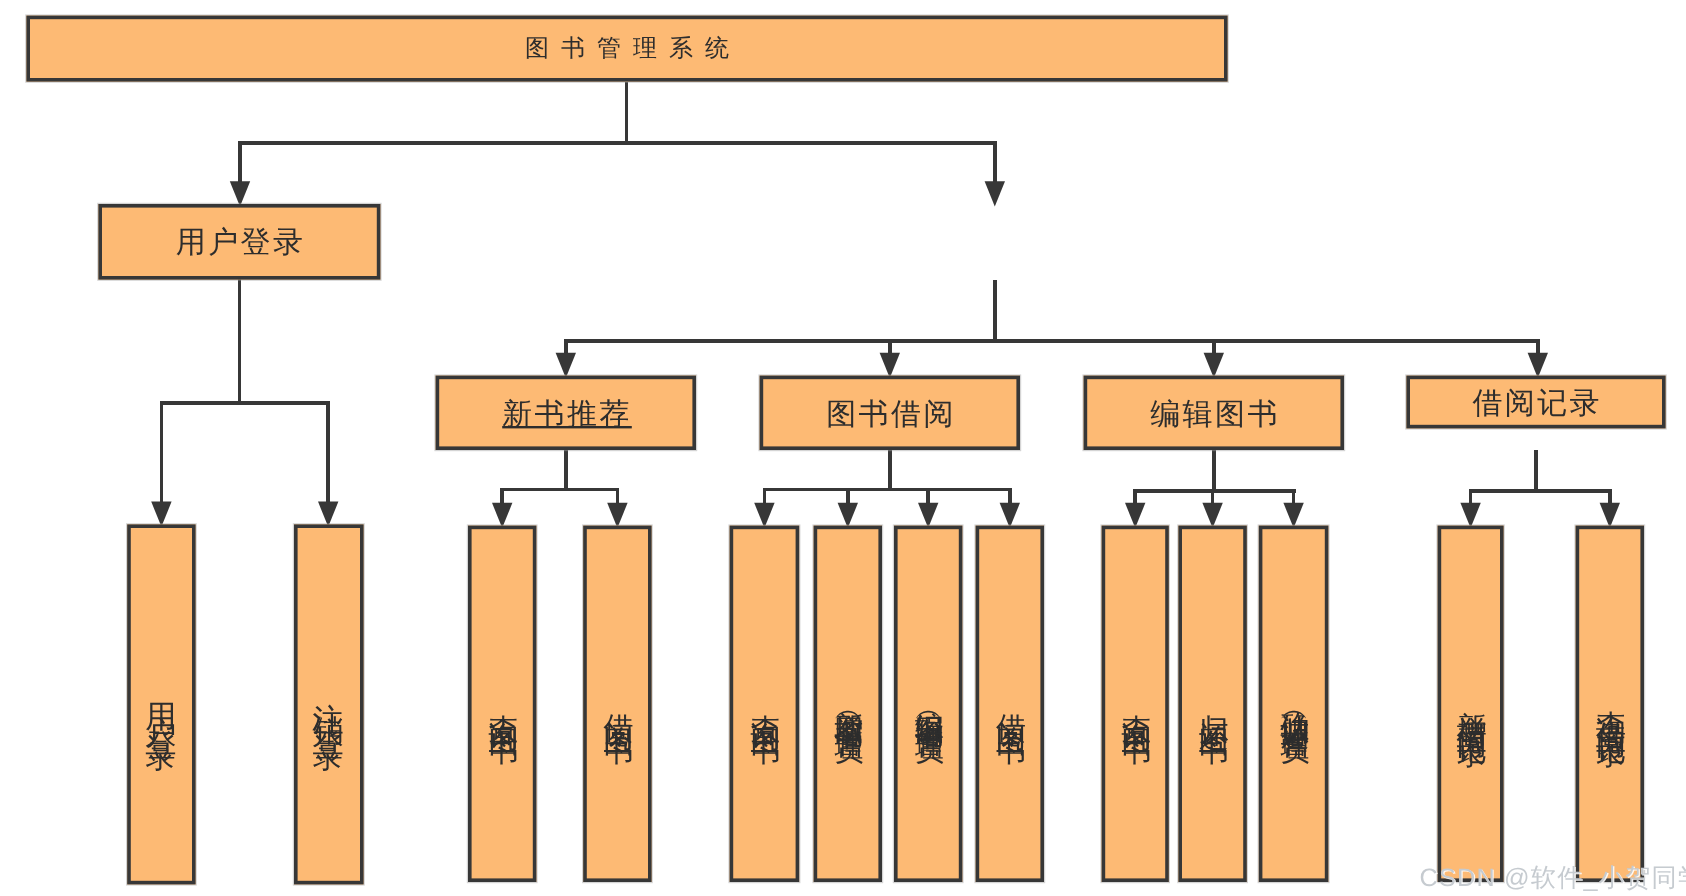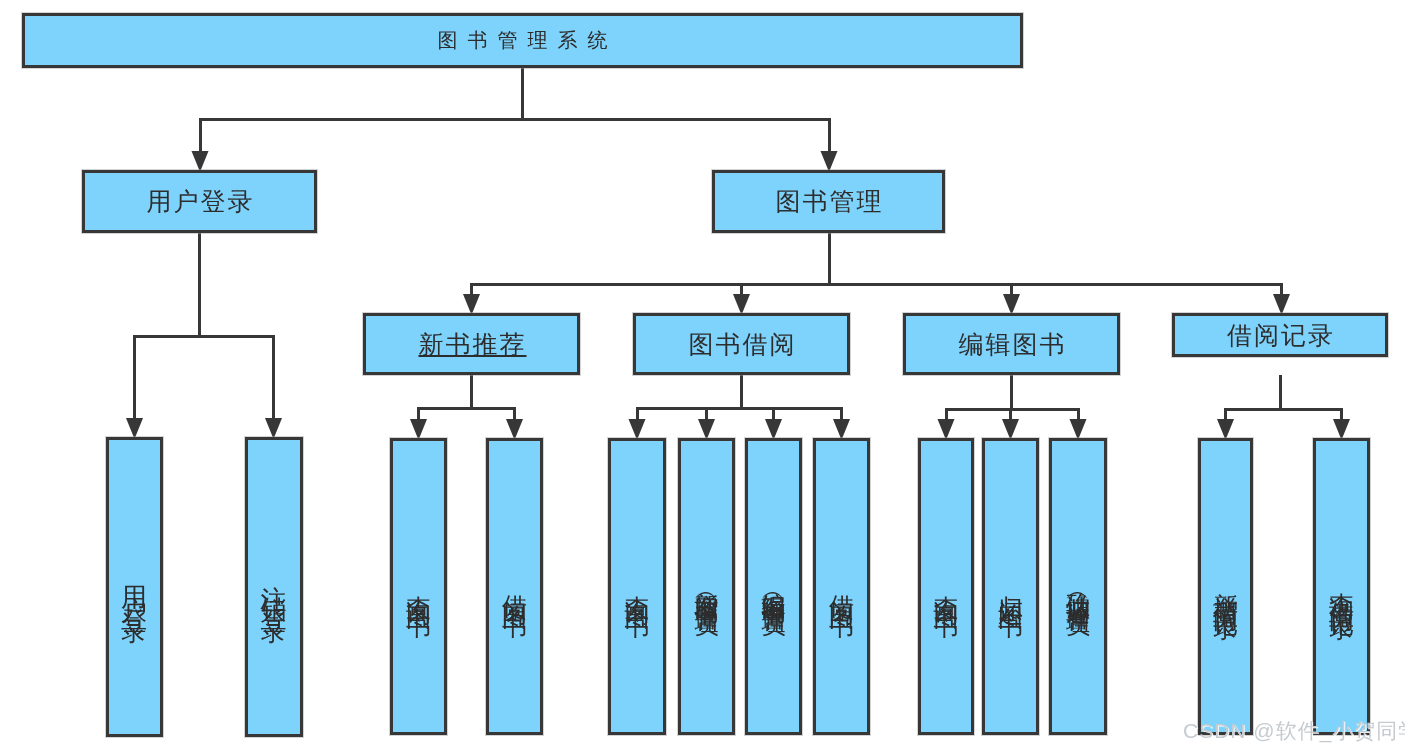--- a/index.html
+++ b/index.html
@@ -7,21 +7,21 @@
     position:relative;
     width:1405px;height:747px;
     background:#ffffff;
     font-family:"Liberation Sans",sans-serif;
     overflow:hidden;
   }
   #connectors{position:absolute;left:0;top:0;width:1405px;height:747px;}
   .box{
     position:absolute;
     box-sizing:border-box;
-    background:#7dd3fc;
+    background:#fdba74;
     border:3px solid #373737;
     box-shadow:0 0 0 1px rgba(160,160,160,0.45);
     display:flex;align-items:center;justify-content:center;
     color:#2d2d2d;
     text-align:center;
   }
   .hbox{font-size:25px;letter-spacing:2px;text-indent:2px;white-space:nowrap;}
   .titlebox{font-size:20px;letter-spacing:10px;text-indent:10px;}
   .vbox{
     writing-mode:vertical-rl;
@@ -118,21 +118,20 @@
       <polygon points="1069.5,419 1086.5,419 1078,440"></polygon>
 
       <polygon points="1217,419 1234,419 1225.5,440"></polygon>
       <polygon points="1333,419 1350,419 1341.5,440"></polygon>
     </g>
   </svg>
 
   <div class="box hbox titlebox" style="left:22px;top:13px;width:1001px;height:55px;">图书管理系统</div>
 
   <div class="box hbox" style="left:82px;top:170px;width:235px;height:63px;">用户登录</div>
-  <div class="box hbox" style="left:712px;top:170px;width:233px;height:63px;">图书管理</div>
 
   <div class="box hbox" style="left:363px;top:313px;width:217px;height:62px;text-decoration:underline;">新书推荐</div>
   <div class="box hbox" style="left:633px;top:313px;width:217px;height:62px;">图书借阅</div>
   <div class="box hbox" style="left:903px;top:313px;width:217px;height:62px;">编辑图书</div>
   <div class="box hbox" style="left:1172px;top:313px;width:216px;height:44px;">借阅记录</div>
 
   <div class="box vbox ls-lg" style="left:106px;top:437px;width:57px;height:300px;">用户登录</div>
   <div class="box vbox ls-lg" style="left:245px;top:437px;width:58px;height:300px;">注销登录</div>
 
   <div class="box vbox" style="left:390px;top:438px;width:57px;height:297px;">查询图书</div>

